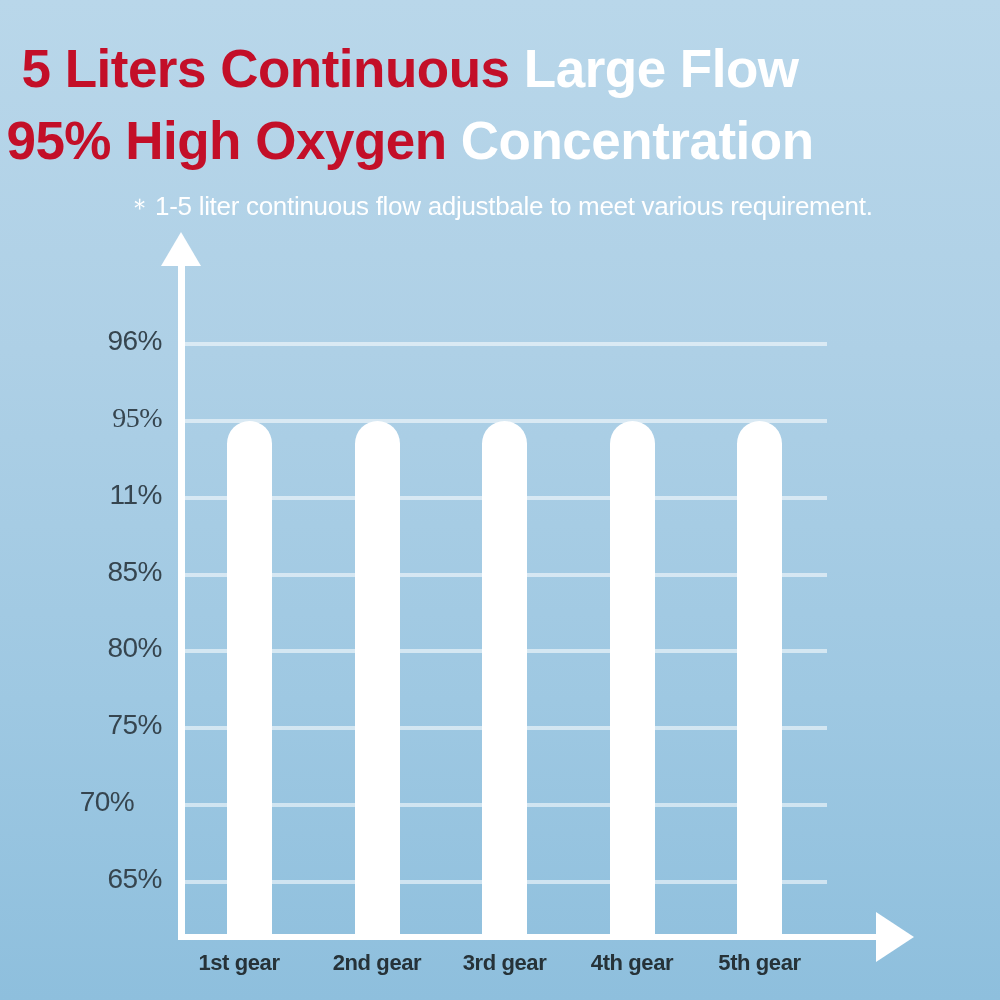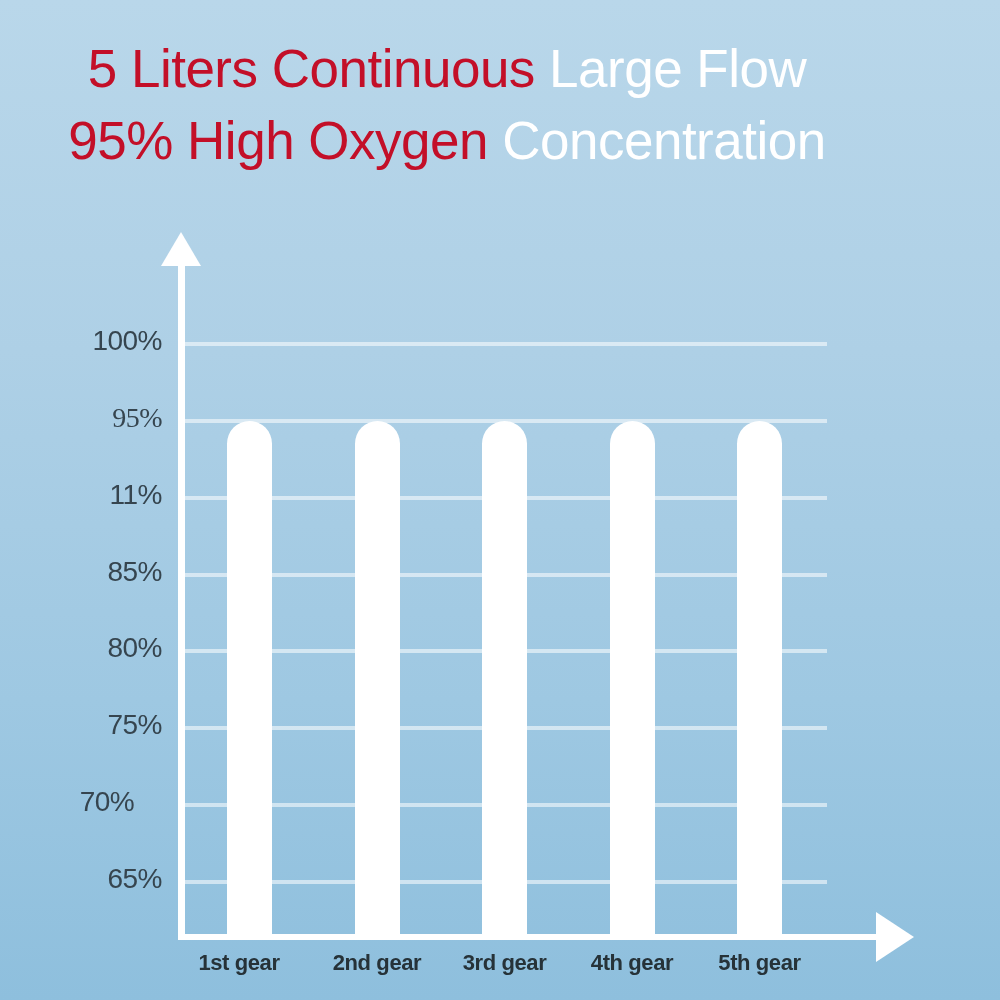--- a/index.html
+++ b/index.html
@@ -20,25 +20,24 @@
     background: linear-gradient(to bottom, #b9d7ea 0%, #aed0e6 35%, #9ec8e2 70%, #8ebfdd 100%);
     overflow: hidden;
   }
 
   
   .headline {
     position: absolute;
     left: 0;
     width: 820px;
     text-align: center;
-    font-weight: normal;
+    font-weight: bold;
     letter-spacing: -0.5px;
     white-space: nowrap;
     font-stretch: condensed;
-    padding-left: 37px;
   }
   #headline-1 { top: 38px; font-size: 53px; }
   #headline-2 { top: 110px; font-size: 53px; }
 
   .hl-red   { color: #c30f28; }
   .hl-white { color: #ffffff; }
 
   #subtitle {
     position: absolute;
     left: 0;
@@ -149,35 +148,38 @@
 <div id="poster">
 
   <div class="headline" id="headline-1">
     <span class="hl-red">5 Liters Continuous </span><span class="hl-white">Large Flow</span>
   </div>
 
   <div class="headline" id="headline-2">
     <span class="hl-red">95% High Oxygen </span><span class="hl-white">Concentration</span>
   </div>
 
+  <div id="subtitle">
+    <span class="star">＊</span><span>1-5 liter continuous flow adjustbale to meet various requirement.</span>
+  </div>
 
   <div id="chart">
 
     <div id="gridlines">
         <div class="gridline" style="top: 341.833px;"></div>
         <div class="gridline" style="top: 418.738px;"></div>
         <div class="gridline" style="top: 495.643px;"></div>
         <div class="gridline" style="top: 572.548px;"></div>
         <div class="gridline" style="top: 649.452px;"></div>
         <div class="gridline" style="top: 726.357px;"></div>
         <div class="gridline" style="top: 803.262px;"></div>
         <div class="gridline" style="top: 880.167px;"></div>
       </div>
     <div id="y-labels">
-        <div class="y-label" style="top: 324.833px;">100%</div>
+        <div class="y-label" style="top: 324.833px;">96%</div>
         <div class="y-label" style="top: 401.738px; font-family: Liberation Serif, serif;">95%</div>
         <div class="y-label" style="top: 478.643px;">11%</div>
         <div class="y-label" style="top: 555.548px;">85%</div>
         <div class="y-label" style="top: 632.452px;">80%</div>
         <div class="y-label" style="top: 709.357px;">75%</div>
         <div class="y-label" style="top: 786.262px; text-align: center;">70%</div>
         <div class="y-label" style="top: 863.167px;">65%</div>
       </div>
     <div id="bars">
         <div class="bar" style="left: 227px; top: 420.738px; width: 45px; height: 515.262px;"></div>

